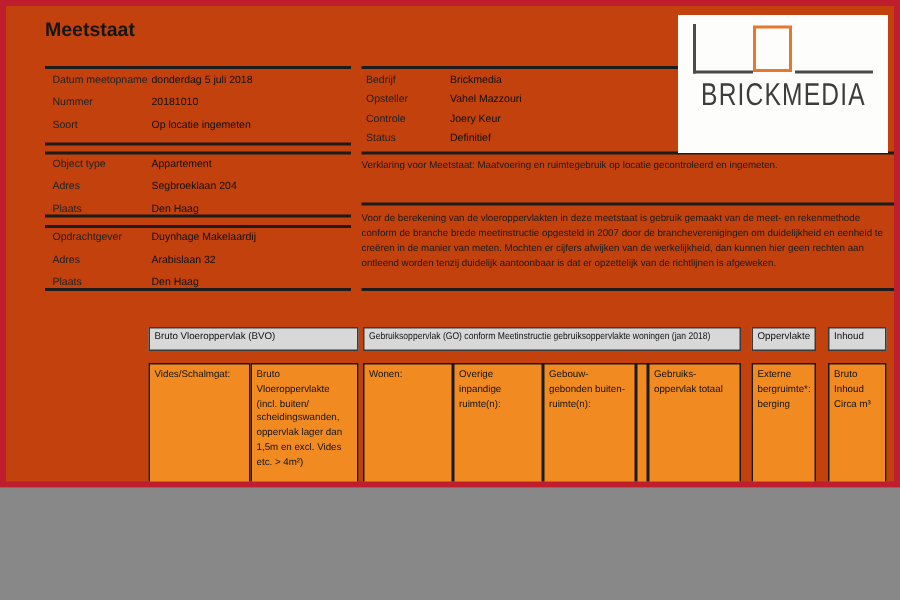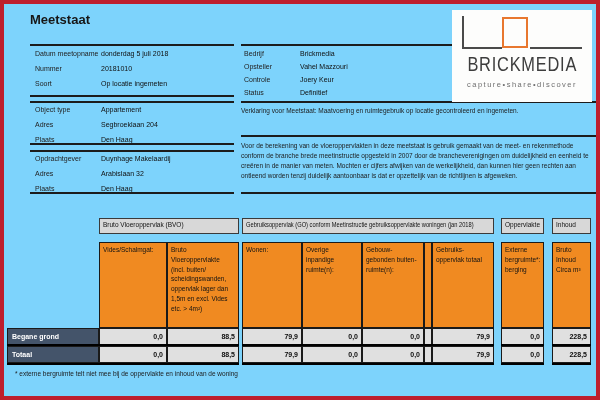--- a/index.html
+++ b/index.html
@@ -1,18 +1,18 @@
 <!DOCTYPE html>
 <html style="--orange: #F08A21; --header_gray: #D8D8D8; --slate: #44546A; --page_border: #BE1E2D; --logo_orange: #E8772E;"><head>
 <meta charset="utf-8">
 <style>
   html,body{margin:0;padding:0;background:#888;}
   .page{
-    position:relative;width:600px;height:400px;box-sizing:border-box;
-    background:#7dd3fc;border:4px solid var(--page_border,#BE1E2D);
+    position:relative;width:600px;height:325px;box-sizing:border-box;
+    background:#c2410c;border:4px solid var(--page_border,#BE1E2D);
     font-family:"Liberation Sans",sans-serif;color:#111;overflow:hidden;
   }
   .abs{position:absolute;}
   .title{left:26px;top:8px;font-size:13px;font-weight:bold;color:#161616;}
   .hline{position:absolute;height:2px;background:#1c1c1c;}
   .lbl{position:absolute;font-size:7px;color:#222;white-space:nowrap;}
   .val{position:absolute;font-size:7px;color:#101010;white-space:nowrap;}
   .para{position:absolute;font-size:6.5px;line-height:1.55;color:#1b1b1b;}
   
   .logo{position:absolute;left:448px;top:6px;width:140px;height:92px;background:#FDFDFC;z-index:5;}
@@ -88,21 +88,20 @@
   <div class="hline" style="left:237px;top:131px;width:355px;"></div>
   <div class="para" style="left:237px;top:137px;width:353px;">Voor de berekening van de vloeroppervlakten in deze meetstaat is gebruik gemaakt van de meet- en rekenmethode conform de branche brede meetinstructie opgesteld in 2007 door de brancheverenigingen om duidelijkheid en eenheid te creëren in de manier van meten. Mochten er cijfers afwijken van de werkelijkheid, dan kunnen hier geen rechten aan ontleend worden tenzij duidelijk aantoonbaar is dat er opzettelijk van de richtlijnen is afgeweken.</div>
   <div class="hline" style="left:237px;top:188px;width:355px;"></div>
 
   <div class="logo">
     <div class="logo-tick"></div>
     <div class="logo-line l"></div>
     <div class="logo-square"></div>
     <div class="logo-line r"></div>
     <div class="logo-name">BRICKMEDIA</div>
-    <div class="logo-tagline">capture•share•discover</div>
   </div>
 
   <div class="ghead" style="left:95px;width:140px;">Bruto Vloeroppervlak (BVO)</div>
   <div class="ghead" style="left:238px;width:252px;"><span class="condense">Gebruiksoppervlak (GO) conform Meetinstructie gebruiksoppervlakte woningen (jan 2018)</span></div>
   <div class="ghead" style="left:497px;width:43px;">Oppervlakte</div>
   <div class="ghead" style="left:548px;width:39px;">Inhoud</div>
 
   <div class="ocell" style="left:95px;width:68px;">Vides/Schalmgat:</div>
   <div class="ocell" style="left:163px;width:72px;">Bruto Vloeroppervlakte (incl. buiten/ scheidingswanden, oppervlak lager dan 1,5m en excl. Vides etc. &gt; 4m²)</div>
   <div class="ocell" style="left:238px;width:60px;">Wonen:</div>

